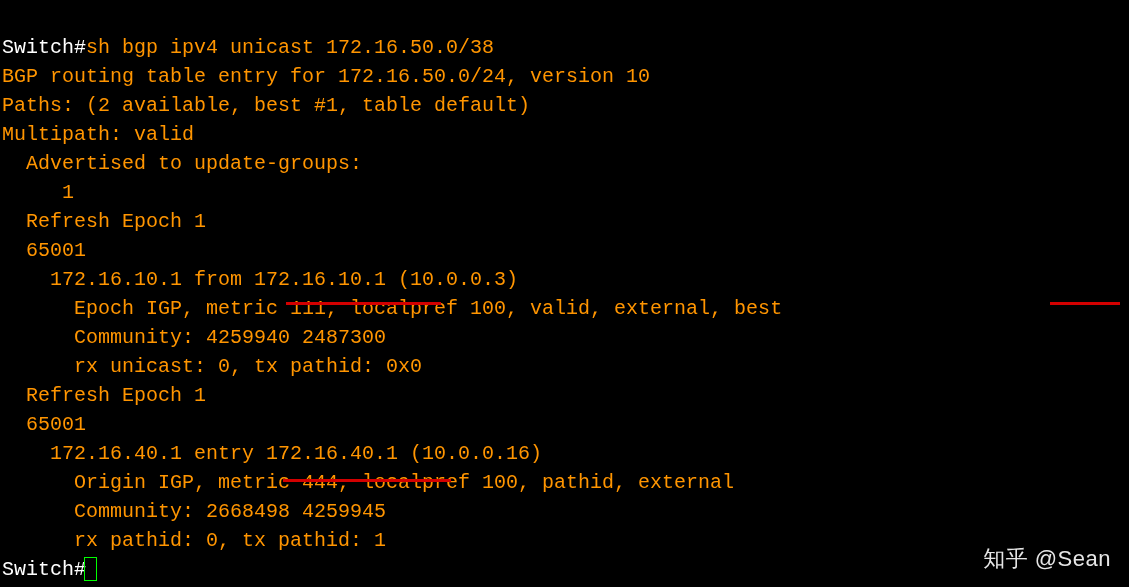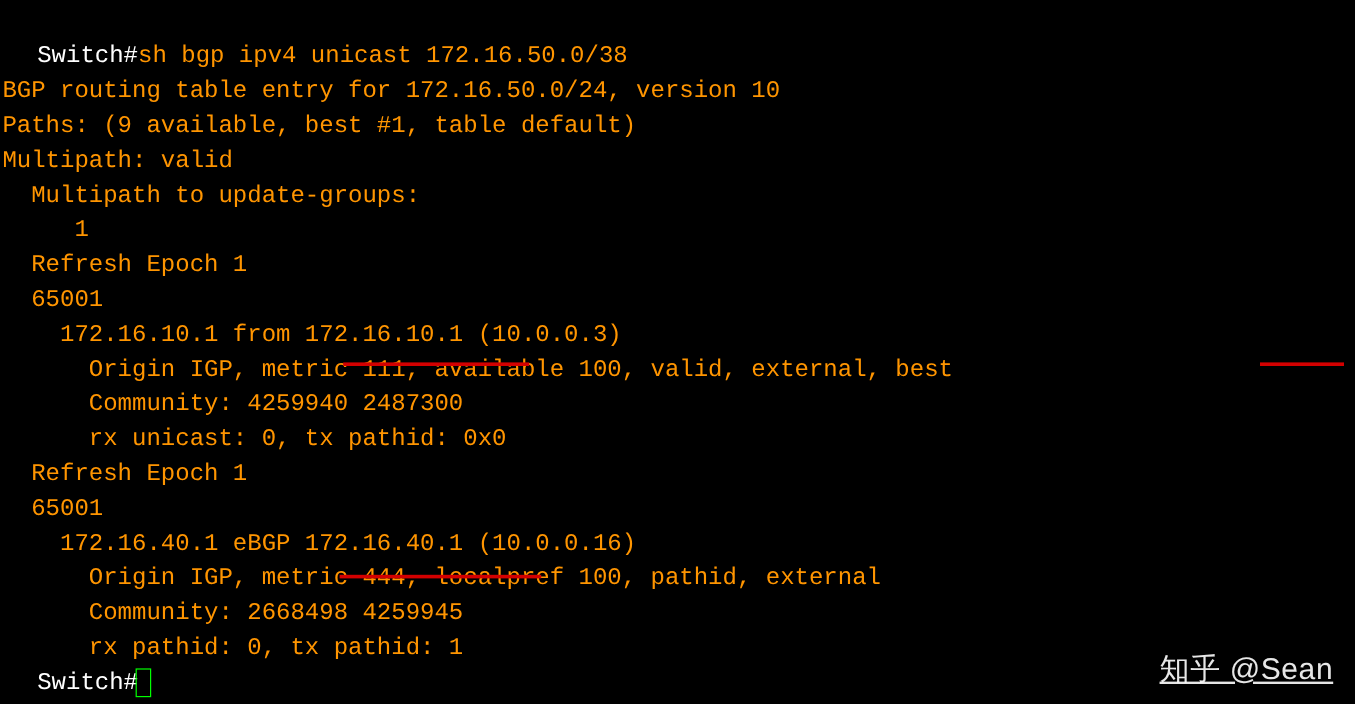--- a/index.html
+++ b/index.html
@@ -11,21 +11,21 @@
     overflow: hidden;
     font-family: "Consolas", "Courier New", monospace;
     font-size: 20px;
     line-height: 29px;
     position: relative;
   }
   .terminal {
     padding: 4px 2px;
     white-space: pre;
   }
-  .prompt { color: #fff; margin-left: 29px; }
+  .prompt { color: #fff; }
   .cmd { color: #ff9500; }
   .out { color: #ff9500; text-align: right; }
   .cursor {
     display: inline-block;
     width: 11px;
     height: 22px;
     border: 1px solid #00ff00;
     vertical-align: text-bottom;
     margin-left: -2px;
   }
@@ -52,45 +52,44 @@
     top: 479px;
     left: 283px;
     width: 168px;
   }
   .wm {
     position: absolute;
     right: 18px;
     bottom: 14px;
     color: rgba(255,255,255,0.9);
     font-family: "Helvetica Neue", Arial, sans-serif;
-    font-size: 25px;
+    font-size: 22px;
     font-weight: 400;
     letter-spacing: 0.5px;
-    text-decoration: underline;
   }
 </style>
 </head>
 <body>
 
 <div class="terminal">
 <span class="prompt">Switch#</span><span class="cmd">sh bgp ipv4 unicast 172.16.50.0/38</span>
 <span class="out">BGP routing table entry for 172.16.50.0/24, version 10</span>
-<span class="out">Paths: (9 available, best #1, table default)</span>
+<span class="out">Paths: (2 available, best #1, table default)</span>
 <span class="out">Multipath: valid</span>
-<span class="out">  Multipath to update-groups:</span>
+<span class="out">  Advertised to update-groups:</span>
 <span class="out">     1</span>
 <span class="out">  Refresh Epoch 1</span>
 <span class="out">  65001</span>
 <span class="out">    172.16.10.1 from 172.16.10.1 (10.0.0.3)</span>
-<span class="out">      Origin IGP, metric 111, available 100, valid, external, best</span>
+<span class="out">      Epoch IGP, metric 111, localpref 100, valid, external, best</span>
 <span class="out">      Community: 4259940 2487300</span>
 <span class="out">      rx unicast: 0, tx pathid: 0x0</span>
 <span class="out">  Refresh Epoch 1</span>
 <span class="out">  65001</span>
-<span class="out">    172.16.40.1 eBGP 172.16.40.1 (10.0.0.16)</span>
+<span class="out">    172.16.40.1 entry 172.16.40.1 (10.0.0.16)</span>
 <span class="out">      Origin IGP, metric 444, localpref 100, pathid, external</span>
 <span class="out">      Community: 2668498 4259945</span>
 <span class="out">      rx pathid: 0, tx pathid: 1</span>
 <span class="prompt">Switch#</span><span class="cursor"></span>
 </div>
 
 <div class="under1"></div>
 <div class="under2"></div>
 <div class="under3"></div>
 

